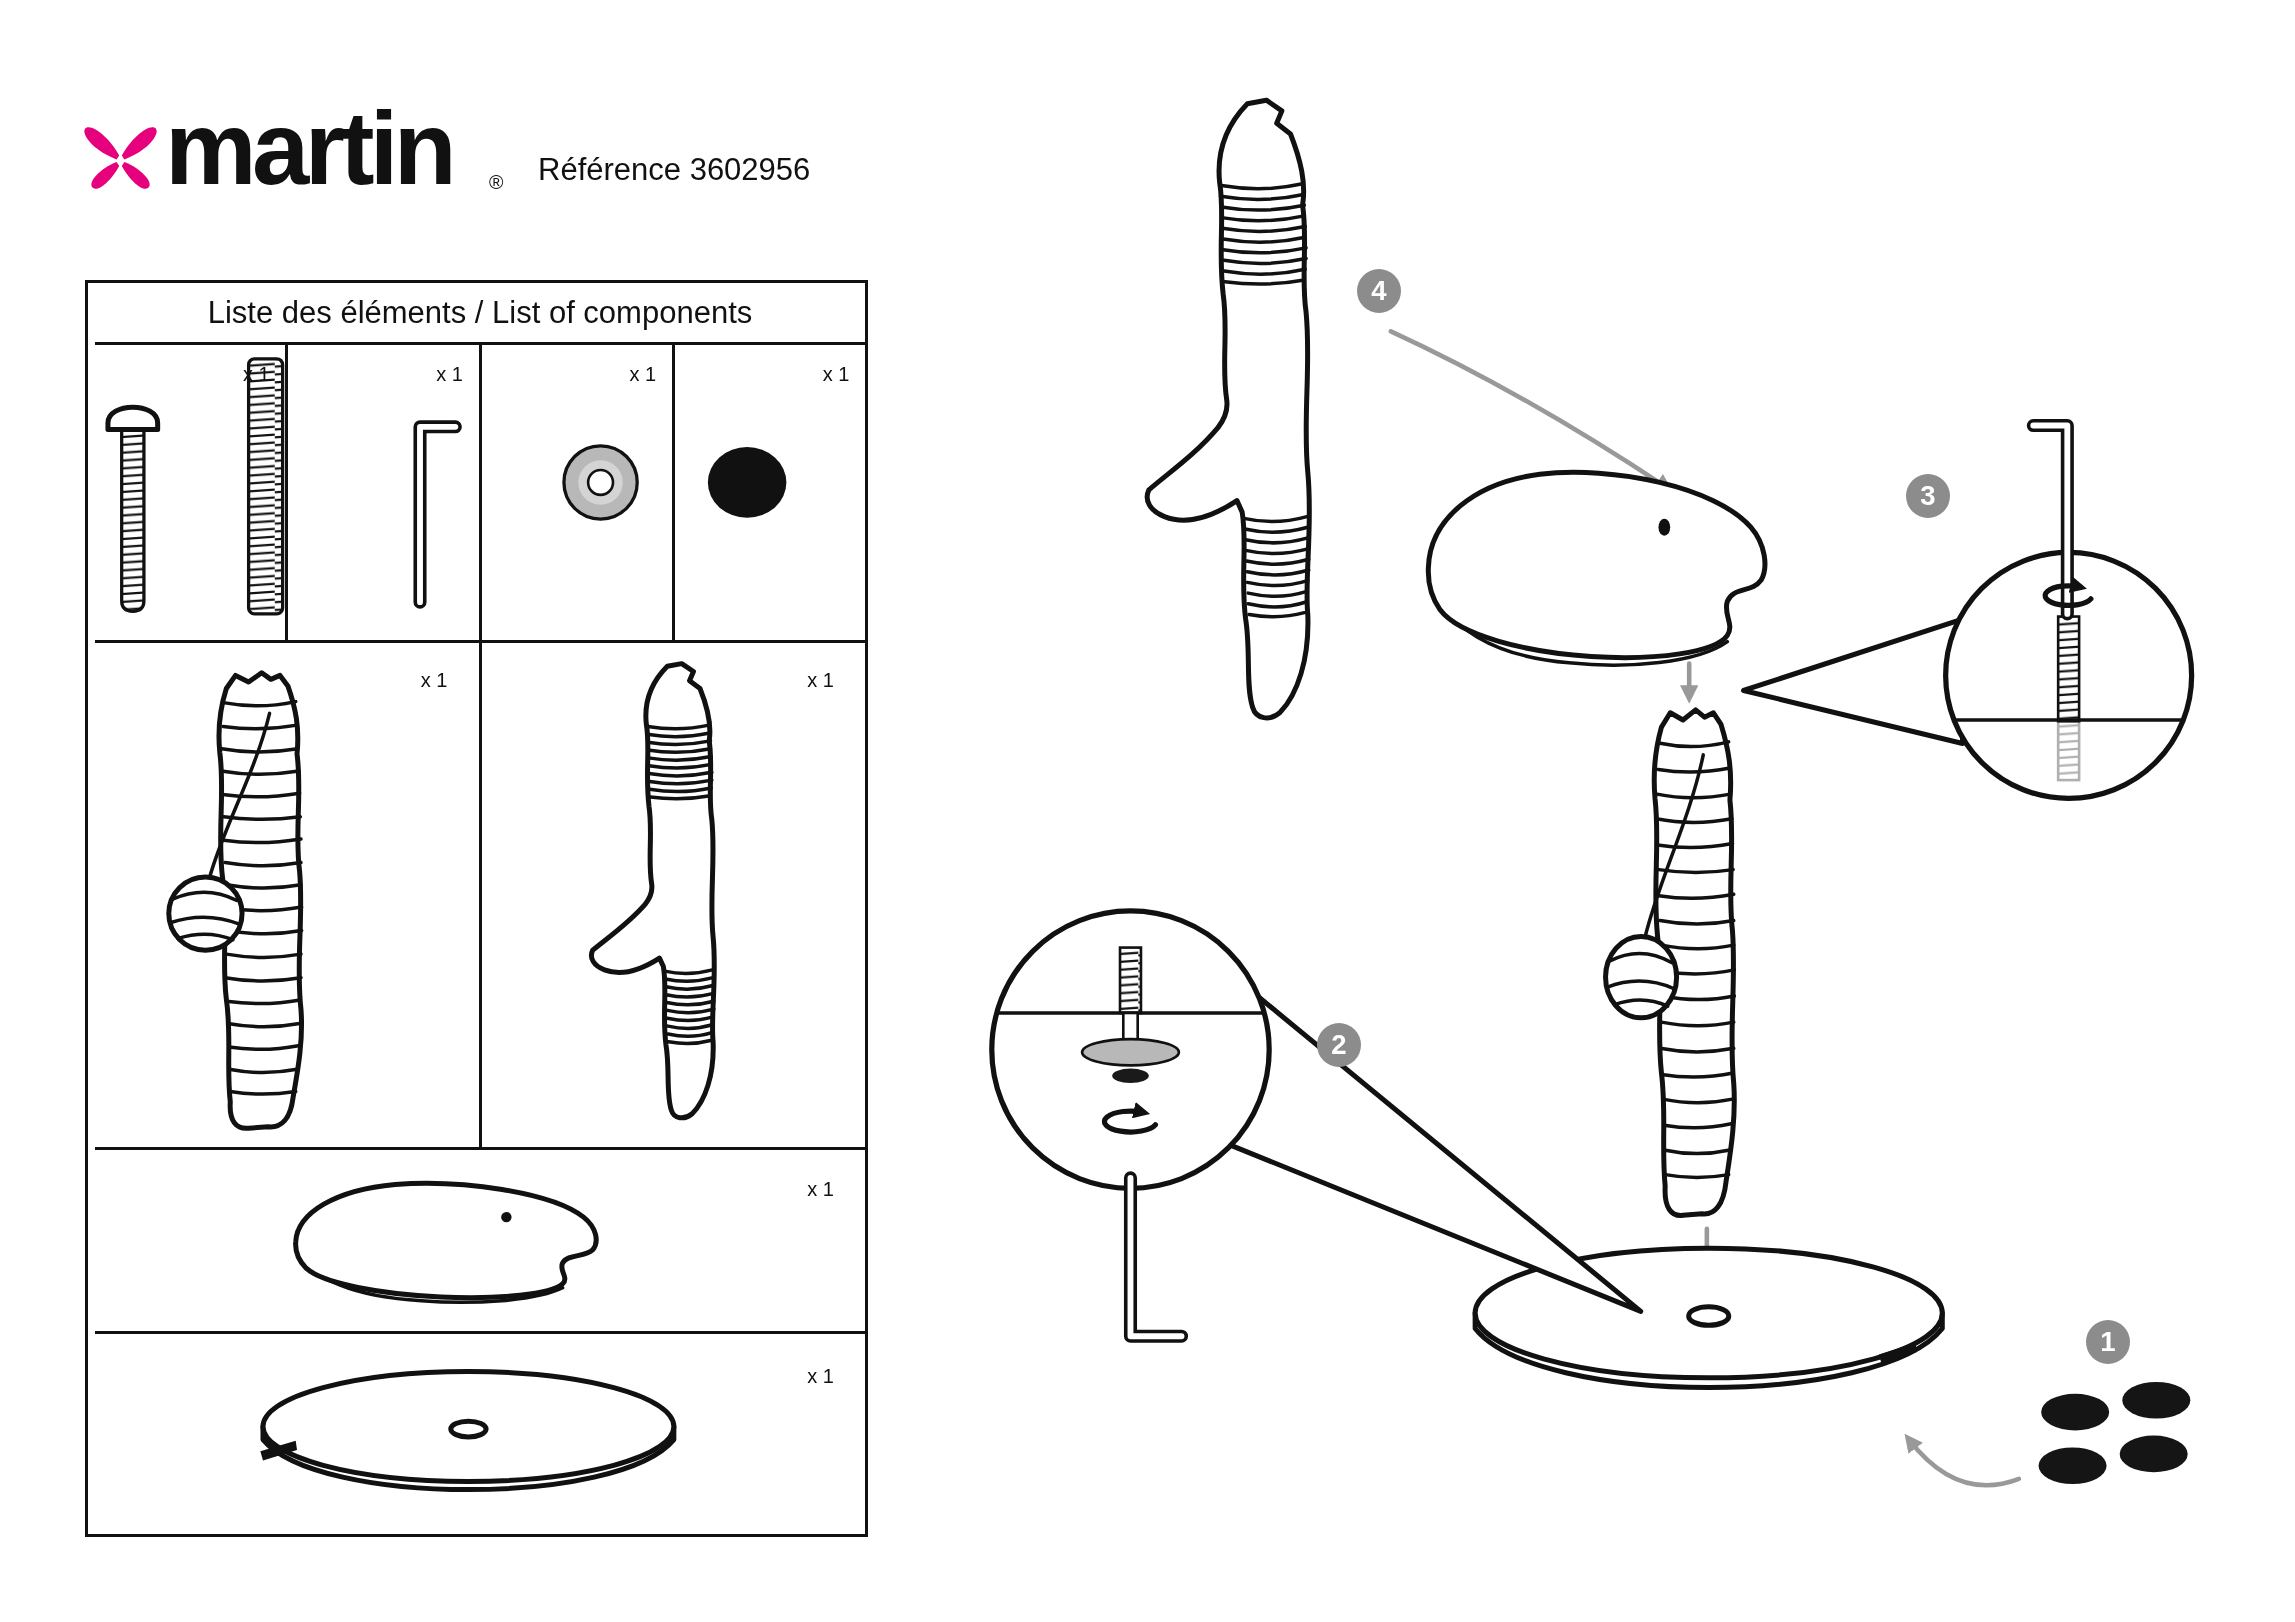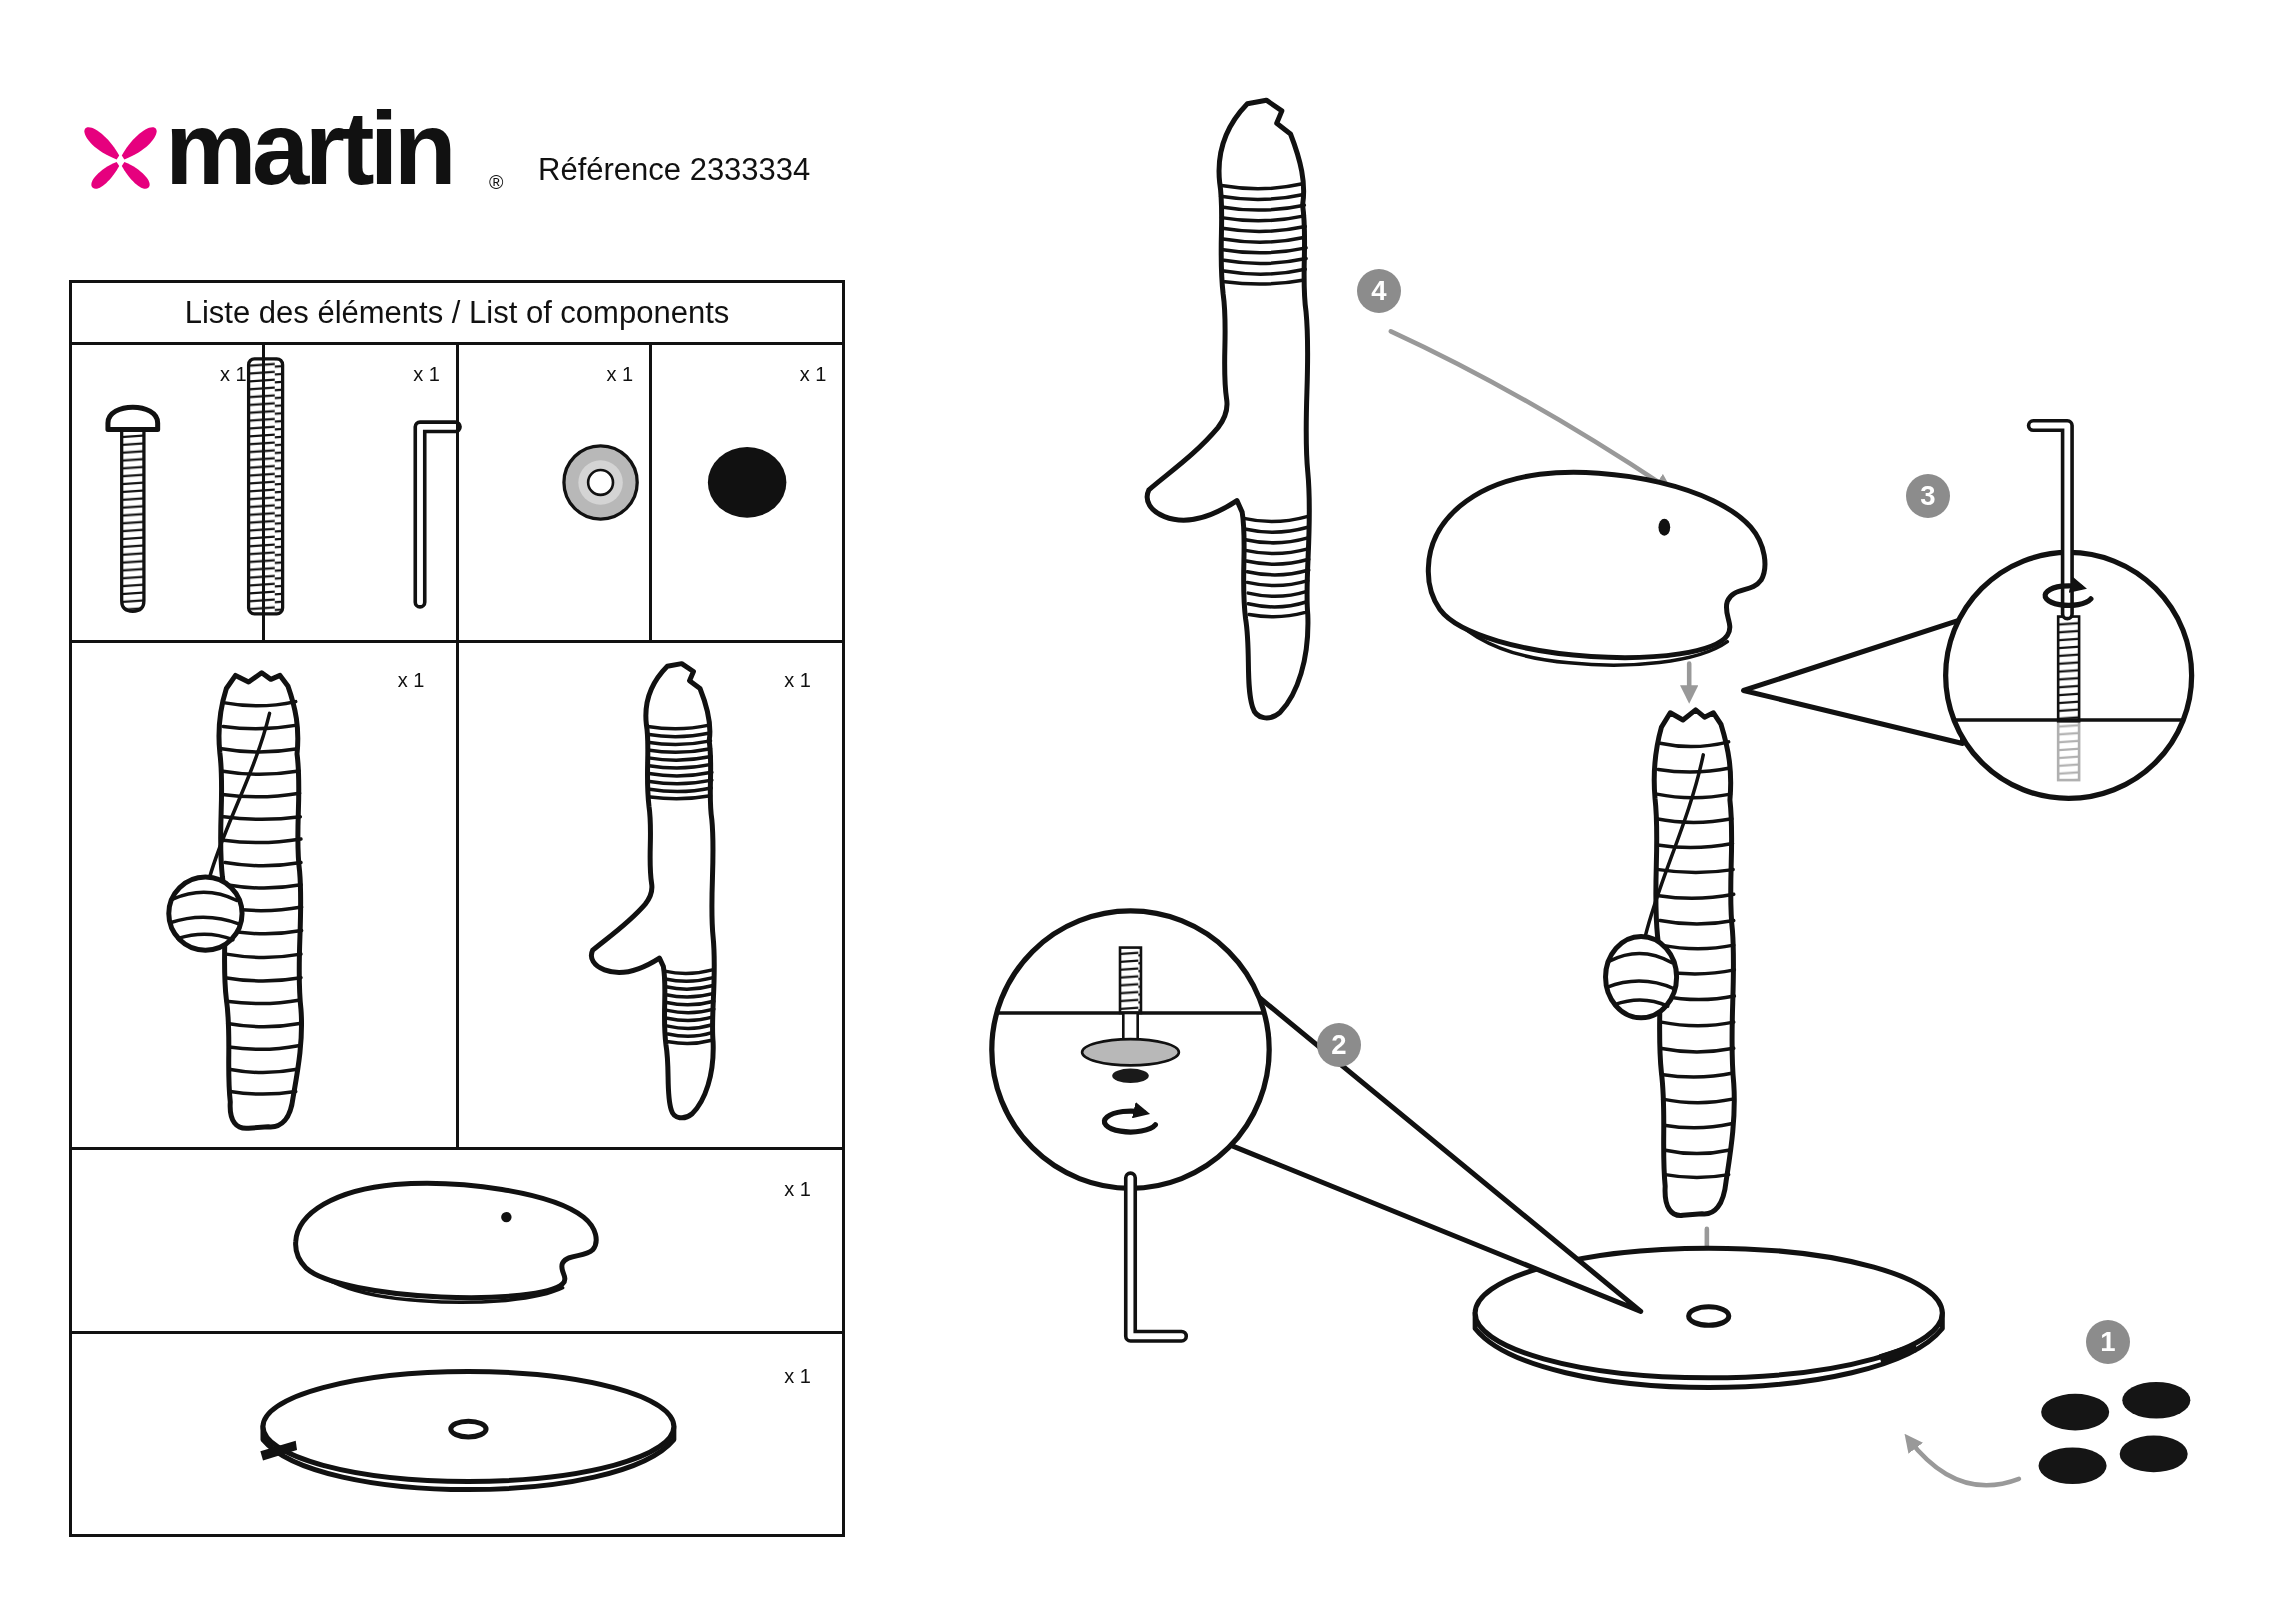--- a/index.html
+++ b/index.html
@@ -17,22 +17,22 @@
   .keyA { fill:none; stroke:#111111; stroke-width:20; stroke-linecap:round; stroke-linejoin:round; }
   .keyB { fill:none; stroke:#ffffff; stroke-width:9;  stroke-linecap:round; stroke-linejoin:round; }
   .rot  { fill:none; stroke:#111111; stroke-width:8;  stroke-linecap:round; }
 
   
   .brand-name { left:165px; top:97px; font-size:103px; font-weight:bold; letter-spacing:-4.6px; line-height:1; z-index:3; }
   .registered { left:489px; top:171px; font-size:19.6px; z-index:3; }
   .reference  { left:538px; top:152px; font-size:31px; z-index:3; }
 
   
-  .parts-table { left:69px; top:280px; width:770px; height:1251px; border:3.3px solid #111111;
-                 display:flex; flex-direction:column; z-index:2; background:transparent; }
+  .parts-table { left:85px; top:280px; width:770px; height:1251px; border:3.3px solid #111111;
+                 display:flex; flex-direction:column; z-index:2; background:transparent;padding-left:7px; }
   .pt-title { height:59px; border-bottom:3.3px solid #111111; display:flex; align-items:center; justify-content:center; font-size:31px; }
   .pt-row1  { height:295px; border-bottom:3.3px solid #111111; display:flex; }
   .pt-row2  { height:504px; border-bottom:3.3px solid #111111; display:flex; }
   .pt-row3  { height:181px; border-bottom:3.3px solid #111111; position:relative; }
   .pt-row4  { flex:1; position:relative; }
   .cell { flex:1; border-right:3.3px solid #111111; position:relative; }
   .cell:last-child { border-right:none; }
   .qty  { position:absolute; font-size:20px; }
   .qty-r1 { top:18.3px; right:15.7px; }
   .qty-r2 { top:26px; right:31px; }
@@ -188,21 +188,21 @@
   <svg class="abs" style="left:81px; top:122px; z-index:3;" width="79" height="71" viewBox="0 0 120 110" xmlns="http://www.w3.org/2000/svg">
     <g style="fill:var(--brand-pink,#e6007e);">
       <path d="M58,52 C44,26 18,4 7,9 C-3,14 12,42 54,58 Z"></path>
       <path d="M54,62 C28,72 8,94 17,102 C27,109 47,88 58,68 Z"></path>
       <path d="M62,52 C76,26 102,4 113,9 C123,14 108,42 66,58 Z"></path>
       <path d="M66,62 C92,72 112,94 103,102 C93,109 73,88 62,68 Z"></path>
     </g>
   </svg>
   <div class="abs brand-name">martin</div>
   <div class="abs registered">®</div>
-  <div class="abs reference">Référence 2333334</div>
+  <div class="abs reference">Référence 3602956</div>
 
   <div class="abs parts-table">
     <div class="pt-title">Liste des éléments / List of components</div>
 
     <div class="pt-row1">
       <div class="cell">
         <span class="qty qty-r1">x 1</span>
       </div>
       <div class="cell">
         <span class="qty qty-r1">x 1</span>

